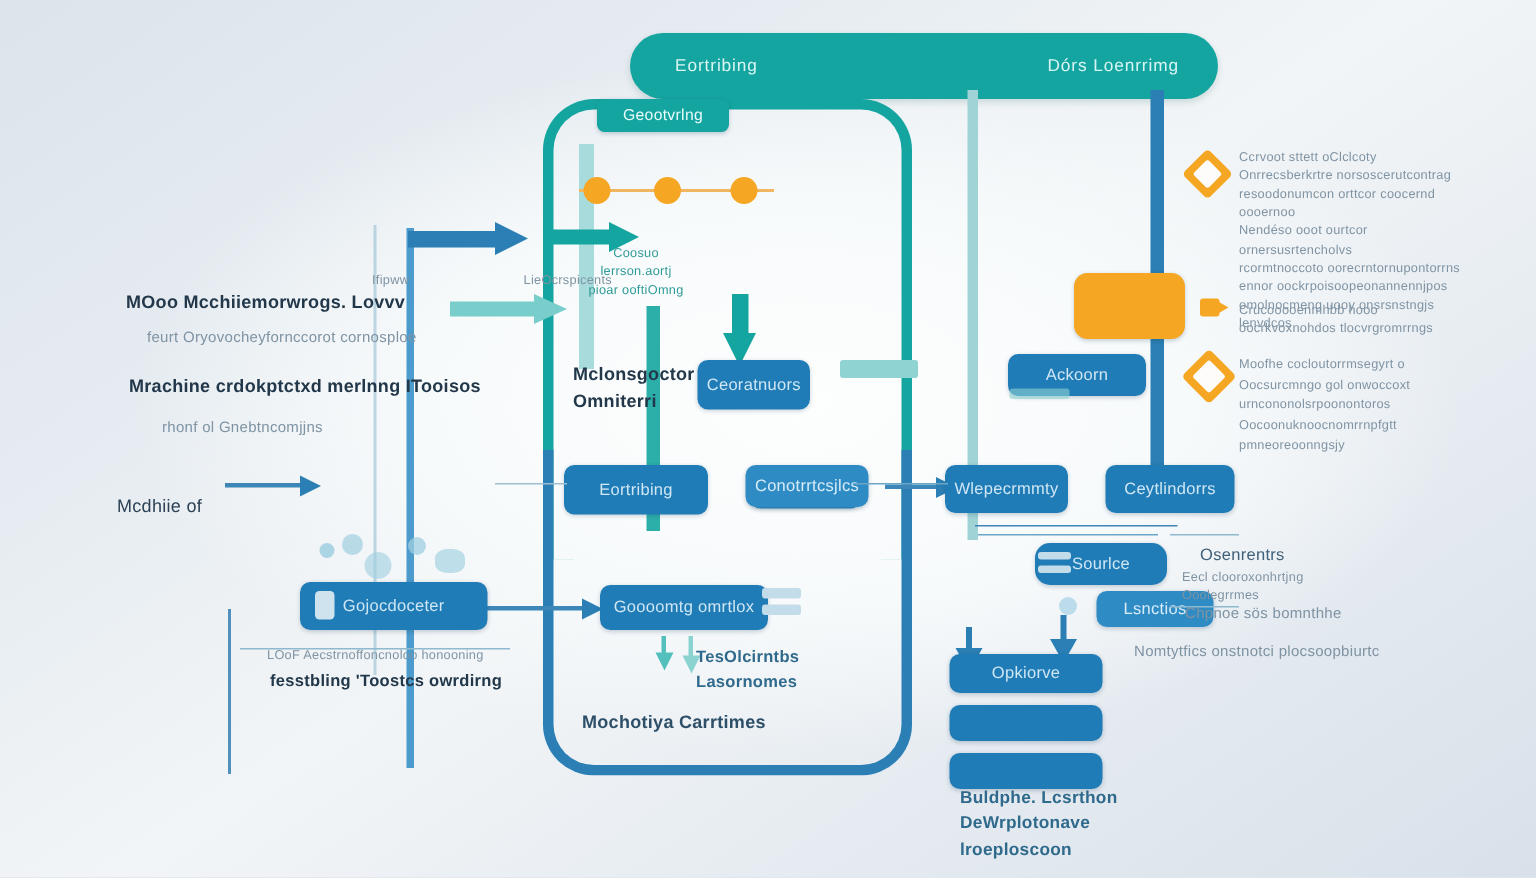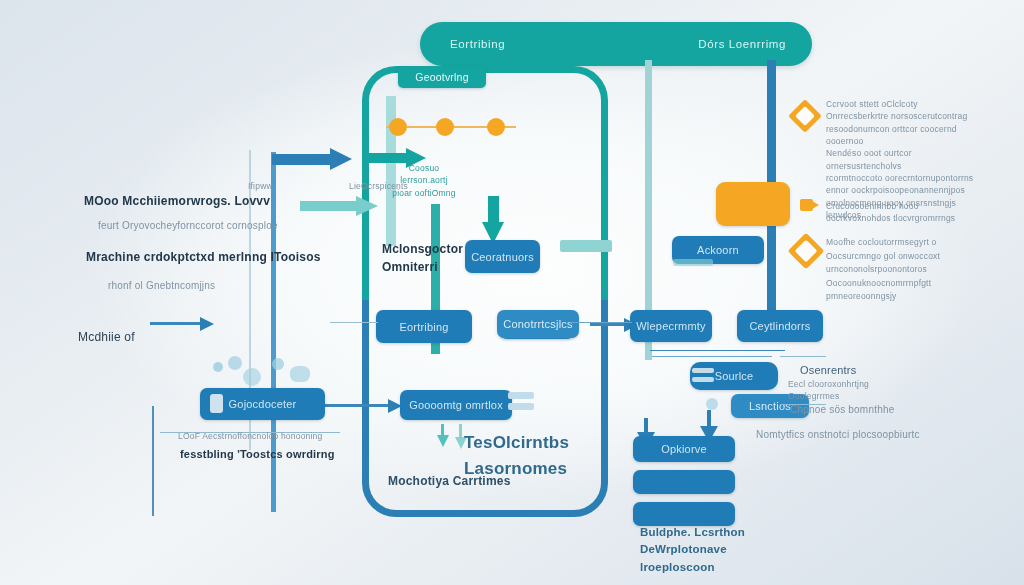--- a/index.html
+++ b/index.html
@@ -221,21 +221,21 @@
 
   <div class="txt sm teal" style="left:392px;top:162px;white-space:pre-line;text-align:center;width:64px;">Coosuo
 lerrson.aortj
 pioar ooftiOmng</div>
   <div class="txt b" style="left:382px;top:240px;white-space:pre-line;font-size:12px;line-height:1.5;">Mclonsgoctor
 Omniterri</div>
 
   <div class="txt sm blur" style="left:178px;top:430px;">LOoF Aecstrnoffoncnoloo honooning</div>
   <div class="txt b" style="left:180px;top:446px;font-size:11px;">fesstbling  'Toostcs owrdirng</div>
 
-  <div class="txt b" style="left:464px;top:430px;white-space:pre-line;font-size:17px;color:#2f6a8c;">TesOlcirntbs
+  <div class="txt b" style="left:464px;top:430px;white-space:pre-line;font-size:11px;color:#2f6a8c;">TesOlcirntbs
    Lasornomes</div>
   <div class="txt b" style="left:388px;top:472px;font-size:12px;color:#2d4f68;">Mochotiya Carrtimes</div>
 
   <div class="txt b" style="left:640px;top:524px;white-space:pre-line;font-size:11.5px;color:#2f6a8c;">Buldphe. Lcsrthon
 DeWrplotonave
 lroeploscoon</div>
 
   <div class="txt blur" style="left:756px;top:427px;">Nomtytfics onstnotci plocsoopbiurtc</div>
   <div class="txt sm blur" style="left:826px;top:98px;white-space:pre-line;width:150px;">Ccrvoot sttett oClclcoty
 Onrrecsberkrtre  norsoscerutcontrag

